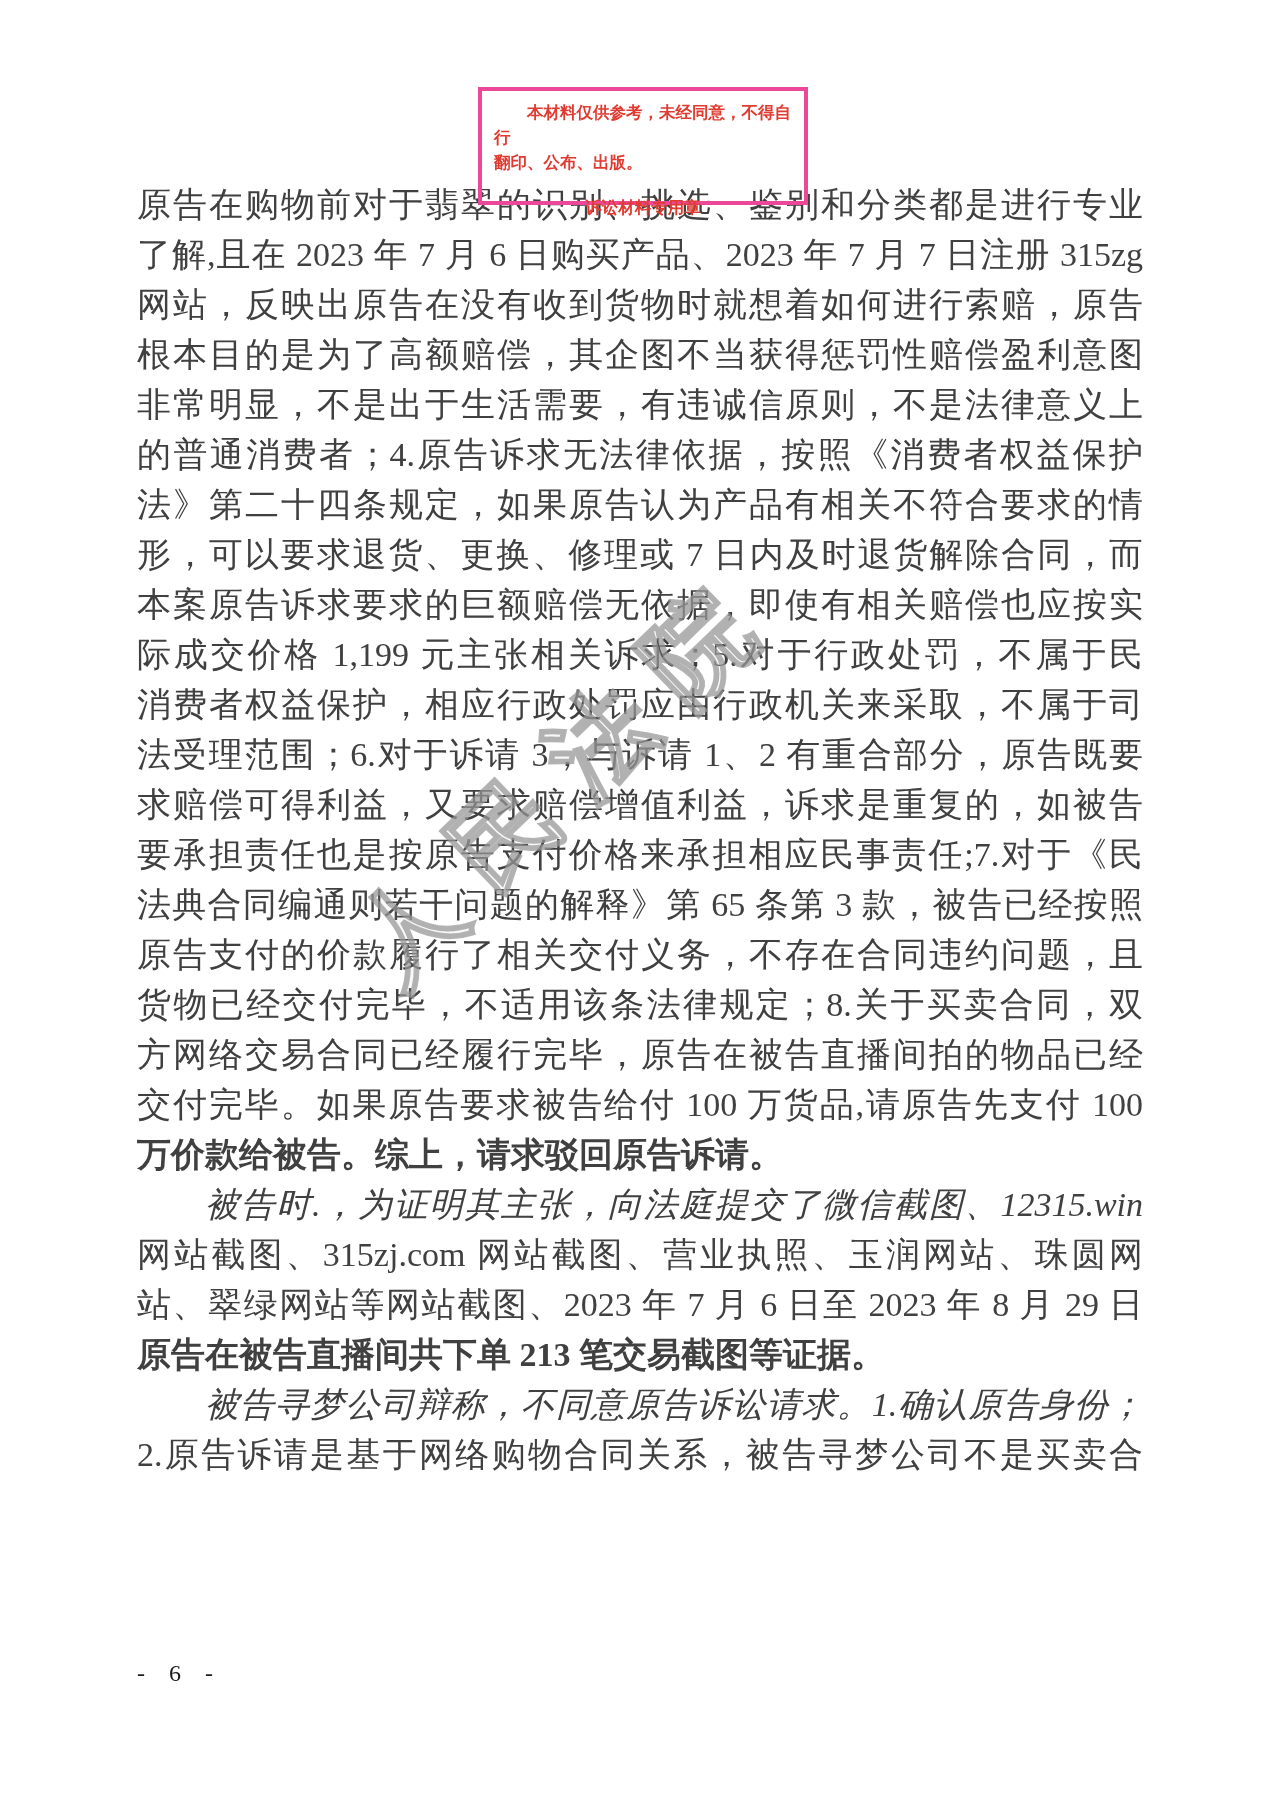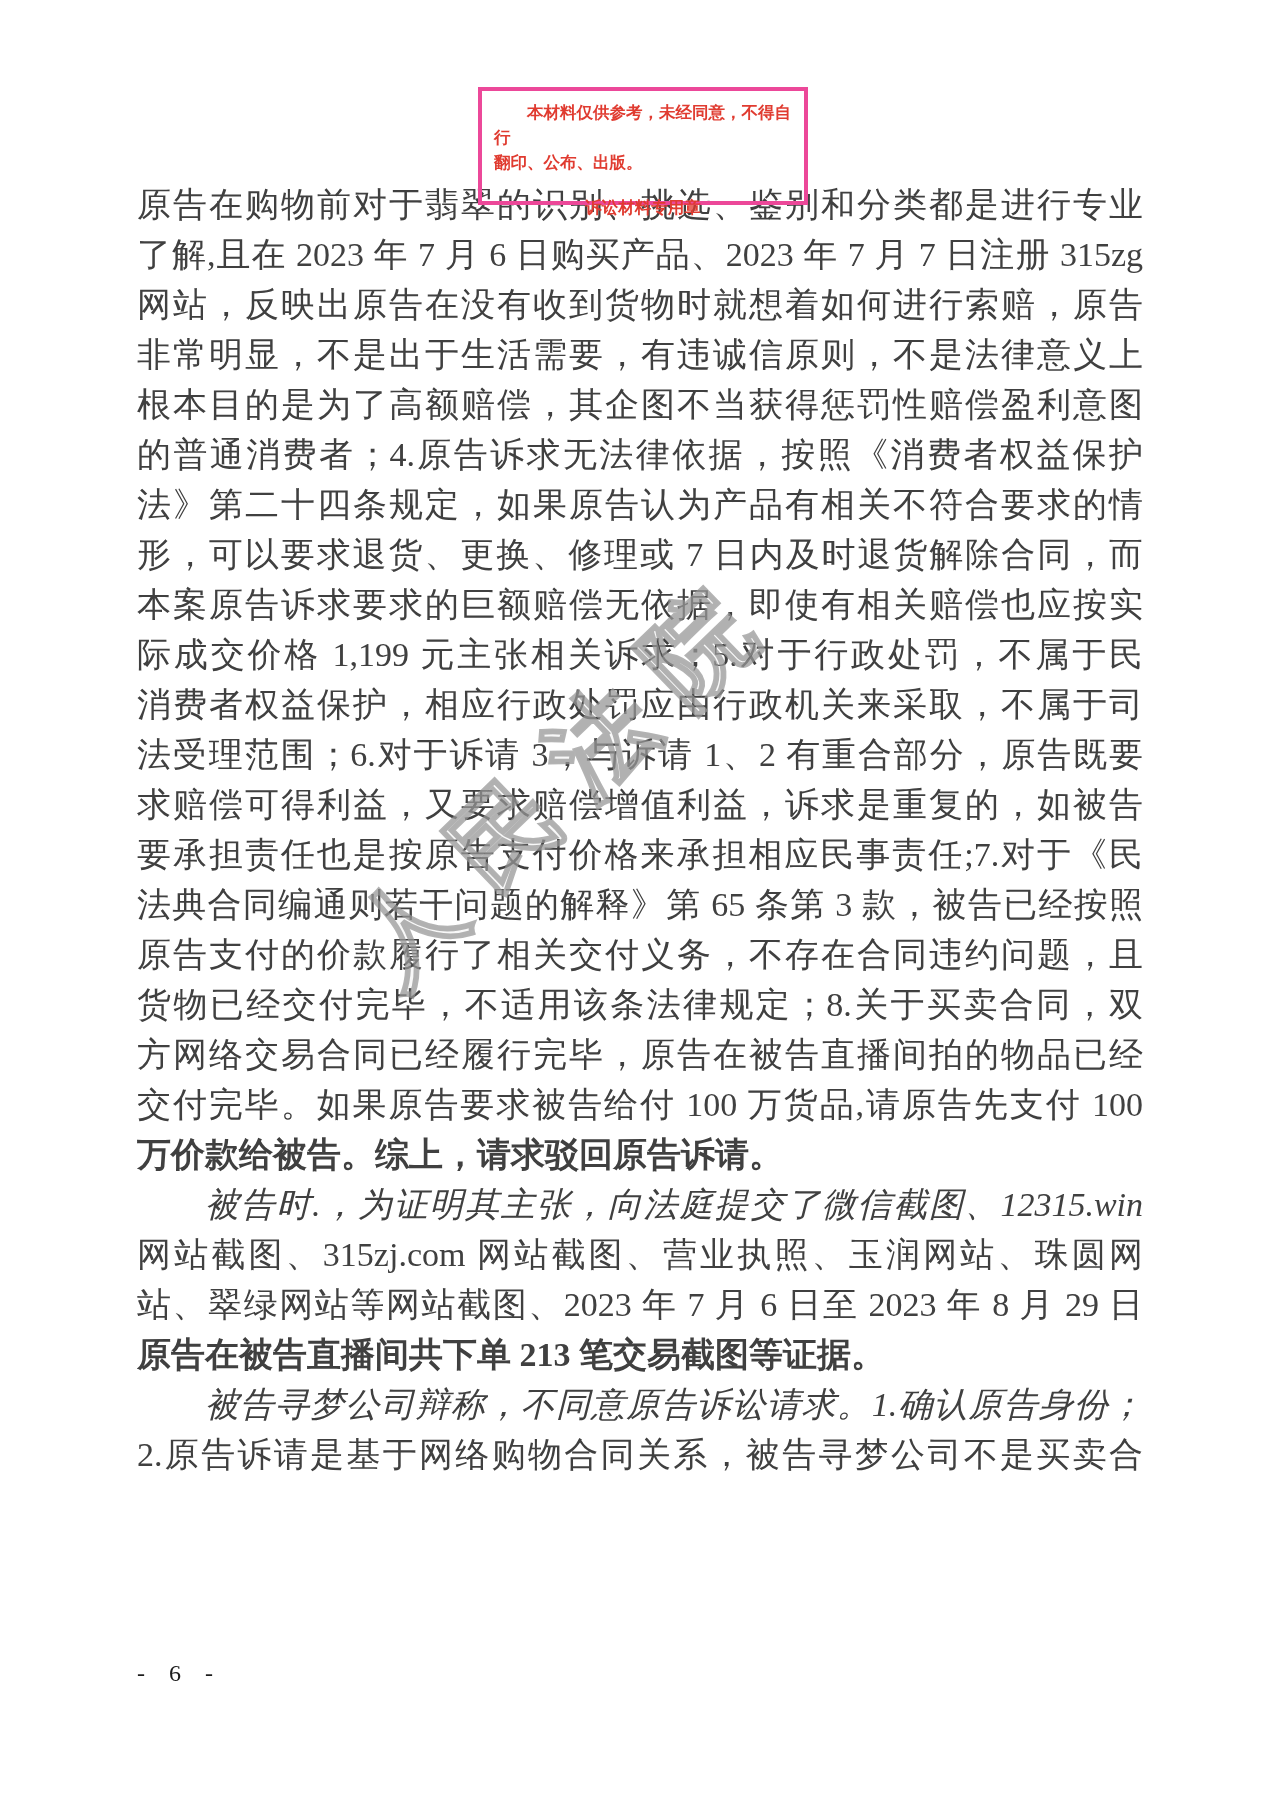--- a/index.html
+++ b/index.html
@@ -91,22 +91,22 @@
     <div class="l2">翻印、公布、出版。</div>
     <div class="l3">诉讼材料专用章</div>
   </div>
 
   <div class="watermark">人民法院</div>
 
   <div class="doc-body" id="doc-body">
       <div class="line">原告在购物前对于翡翠的识别、挑选、鉴别和分类都是进行专业</div>
       <div class="line">了解,且在 2023 年 7 月 6 日购买产品、2023 年 7 月 7 日注册 315zg</div>
       <div class="line">网站，反映出原告在没有收到货物时就想着如何进行索赔，原告</div>
+      <div class="line">根本目的是为了高额赔偿，其企图不当获得惩罚性赔偿盈利意图</div>
       <div class="line">非常明显，不是出于生活需要，有违诚信原则，不是法律意义上</div>
-      <div class="line">根本目的是为了高额赔偿，其企图不当获得惩罚性赔偿盈利意图</div>
       <div class="line">的普通消费者；4.原告诉求无法律依据，按照《消费者权益保护</div>
       <div class="line">法》第二十四条规定，如果原告认为产品有相关不符合要求的情</div>
       <div class="line">形，可以要求退货、更换、修理或 7 日内及时退货解除合同，而</div>
       <div class="line">本案原告诉求要求的巨额赔偿无依据，即使有相关赔偿也应按实</div>
       <div class="line">际成交价格 1,199 元主张相关诉求；5.对于行政处罚，不属于民</div>
       <div class="line">消费者权益保护，相应行政处罚应由行政机关来采取，不属于司</div>
       <div class="line">法受理范围；6.对于诉请 3，与诉请 1、2 有重合部分，原告既要</div>
       <div class="line">求赔偿可得利益，又要求赔偿增值利益，诉求是重复的，如被告</div>
       <div class="line">要承担责任也是按原告支付价格来承担相应民事责任;7.对于《民</div>
       <div class="line">法典合同编通则若干问题的解释》第 65 条第 3 款，被告已经按照</div>

